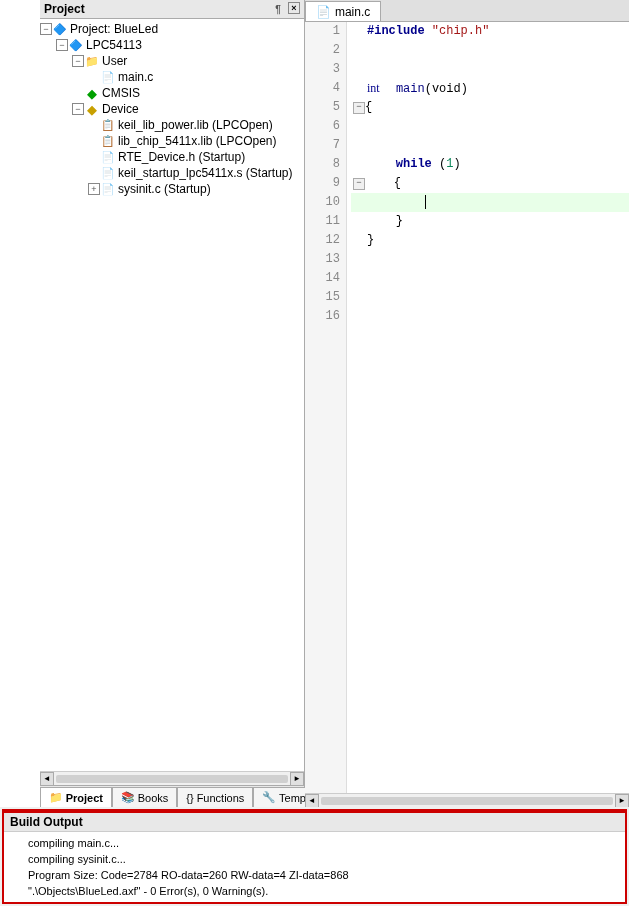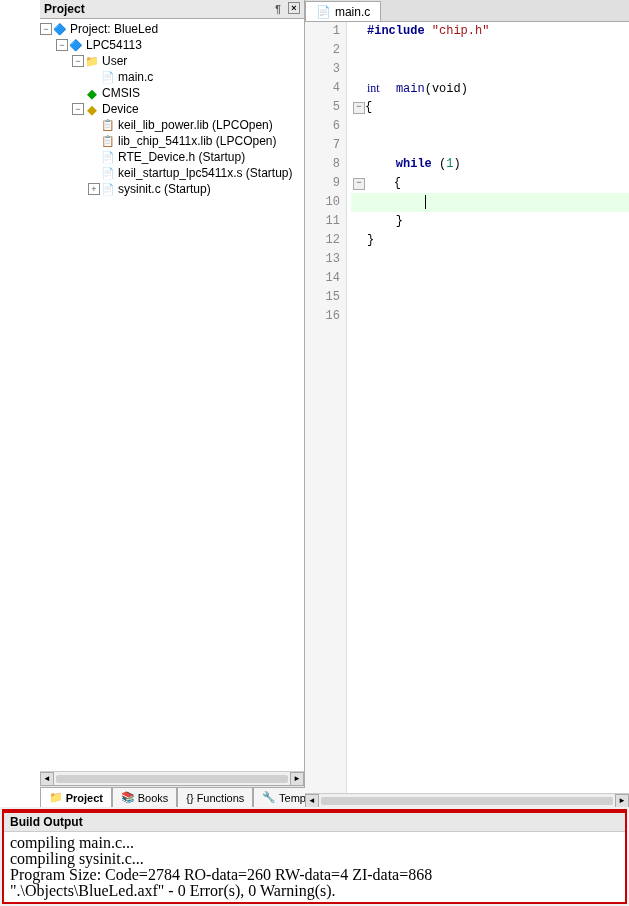--- a/index.html
+++ b/index.html
@@ -337,23 +337,23 @@
     .build-output-header {
       background: #e8e8e8;
       padding: 2px 6px;
       font-family: Arial, sans-serif;
       font-size: 12px;
       font-weight: bold;
       border-bottom: 1px solid #ccc;
     }
 
     .build-output-content {
-      padding: 3px 6px;
-      font-family: Liberation Serif, serif;
-      font-size: 16px;
+      padding: 3px 24px;
+      font-family: Liberation Sans, sans-serif;
+      font-size: 11px;
       line-height: 16px;
       color: #000;
       flex: 1;
       overflow: auto;
     }
 
     
     .window-close {
       width: 12px;
       height: 12px;

